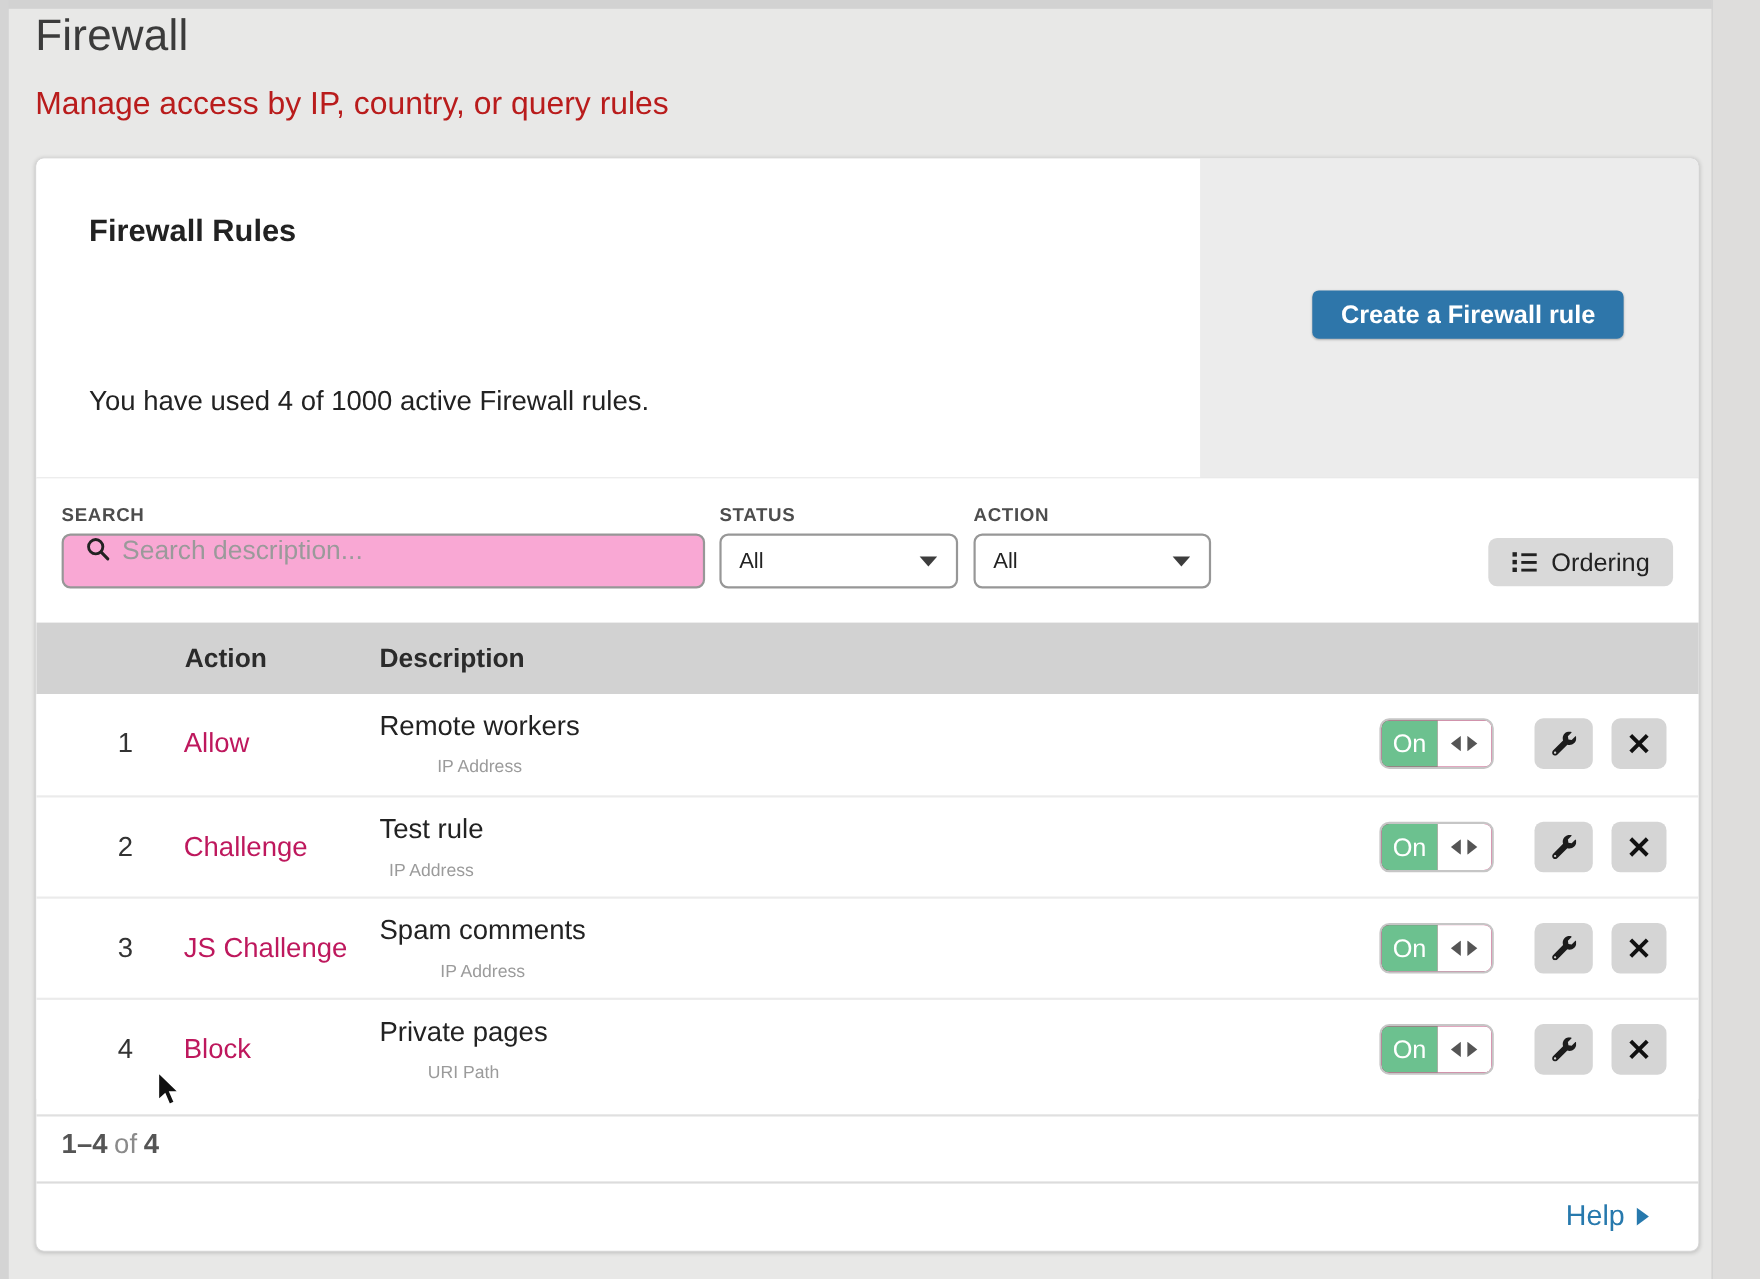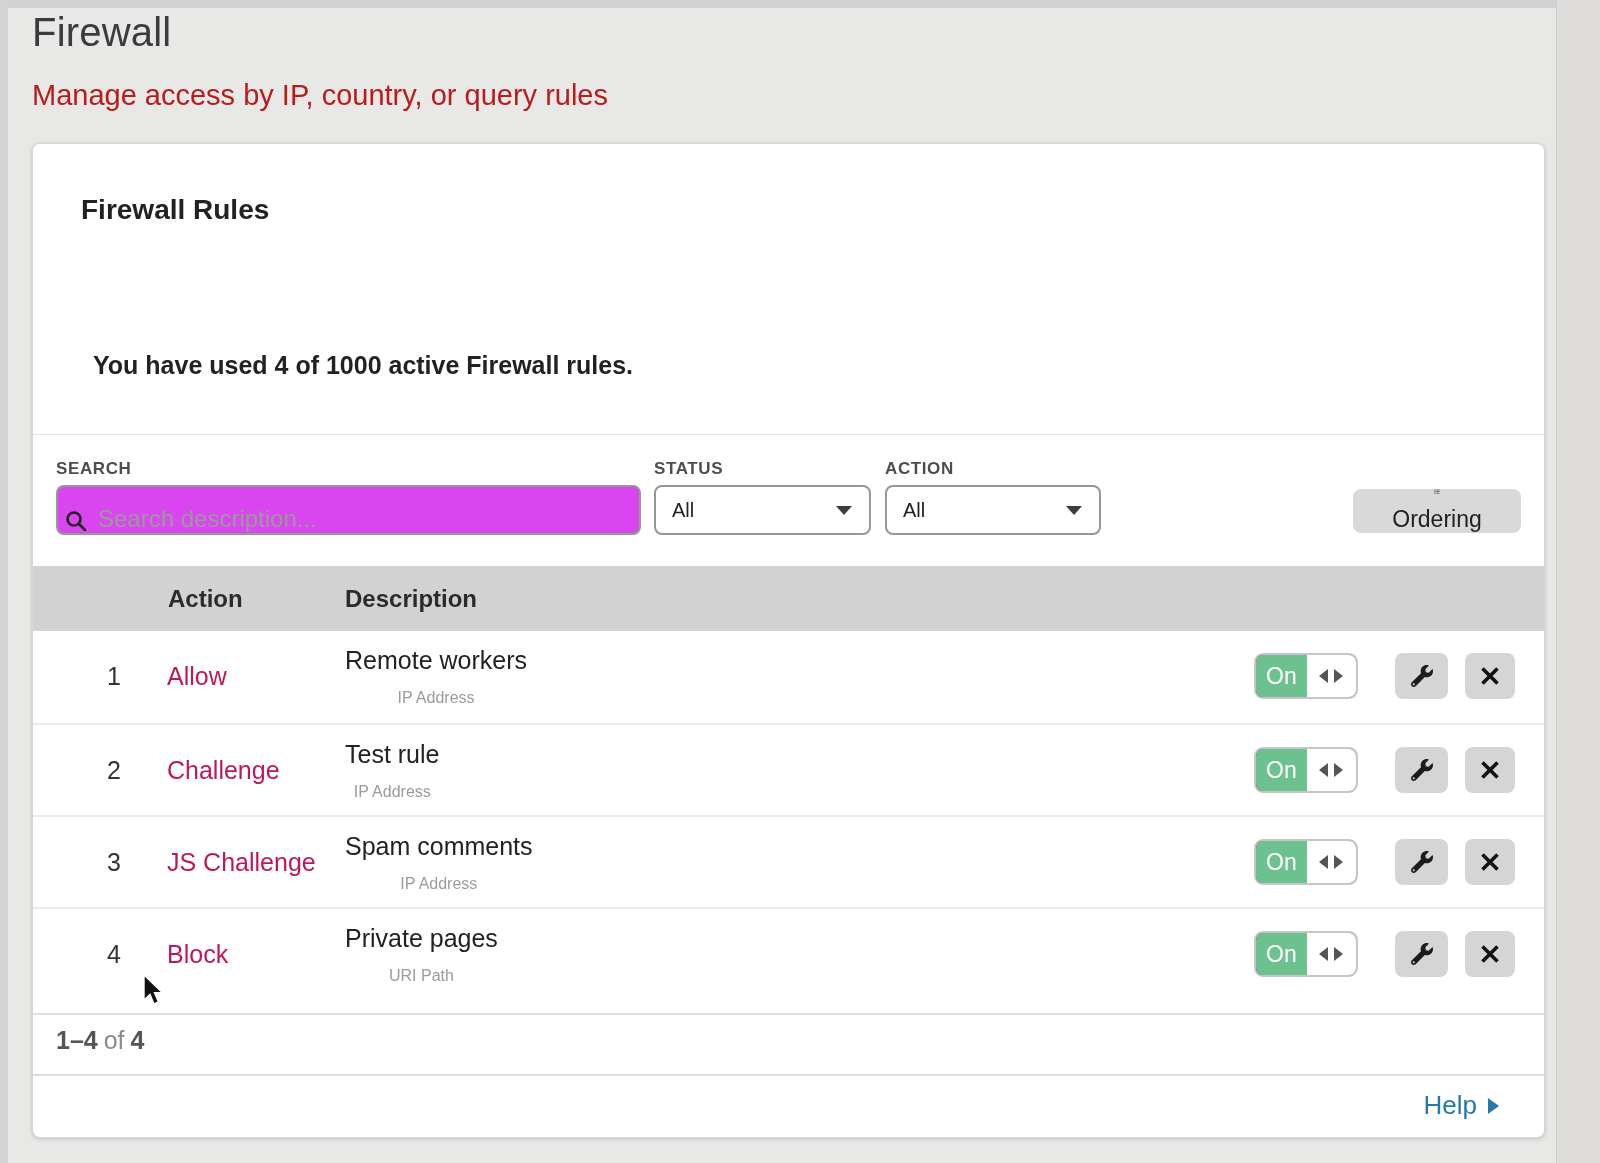--- a/index.html
+++ b/index.html
@@ -26,21 +26,21 @@
     position:absolute; left:32px; top:143px; width:1513px; height:995px;
     background:#ffffff; border:1px solid #d6d6d6; border-radius:8px;
     box-shadow: 0 1px 4px rgba(0,0,0,0.18);
     overflow:hidden;
   }
 
   
   .rules-info { position:absolute; left:0; top:0; width:1058px; height:290px; background:#ffffff; }
   .rules-heading { position:absolute; left:48px; top:50px; font-size:28px; font-weight:700; color:#222; }
   .rules-desc { position:absolute; left:48px; top:98px; width:945px; font-size:25px; line-height:37px; color:#333; }
-  .rules-usage { position:absolute; left:48px; top:207px; font-size:25px; font-weight:700; color:#222;margin-left:12px; }
+  .rules-usage { position:absolute; left:48px; top:207px; font-size:25px; font-weight:400; color:#222; }
 
   .side-panel {
     position:absolute; left:1058px; top:0; width:455px; height:290px;
     background:#ececec; border-top-right-radius:8px;
   }
   .create-btn {
     position:absolute; left:102px; top:120px; height:44px; padding:0 26px;
     background:var(--accent-blue, #2e76aa); color:#fff;
     border:none; border-radius:6px; font-family:inherit;
     font-size:23px; font-weight:600; line-height:44px; cursor:pointer;
@@ -49,42 +49,42 @@
   .section-divider { position:absolute; left:0; top:290px; width:1513px; height:1px; background:#e2e2e2; }
 
   
   .filter-bar { position:absolute; left:0; top:291px; width:1513px; height:131px; background:#fff; }
   .filter-label {
     position:absolute; top:24px; font-size:17px; font-weight:700; color:#4d4d4d; letter-spacing:0.6px;text-align:right;
   }
   .lbl-search { left:23px; } .lbl-status { left:621px; } .lbl-action { left:852px; }
   .search-box {
     position:absolute; left:23px; top:50px; width:585px; height:50px;
-    border:2px solid #979797; border-radius:8px; background:#d946ef;
-    display:flex; align-items:flex-end; padding:0 6px;
+    border:2px solid #979797; border-radius:8px; background:#f9a8d4;
+    display:flex; align-items:flex-start; padding:0 19px;
   }
   .search-box svg { flex:0 0 auto; margin-right:10px; }
   .search-box input {
     border:none; outline:none; flex:1; font-family:inherit;
     font-size:24px; color:#333; background:transparent;
   }
   .search-box input::placeholder { color:#9a9a9a; }
   .dropdown {
     position:absolute; top:50px; height:50px;
     border:2px solid #979797; border-radius:8px; background:#fff;
     display:flex; align-items:center; justify-content:space-between;
     padding:0 16px; font-size:20px; color:#222; cursor:pointer;
   }
   .dd-status { left:621px; width:217px; }
   .dd-action { left:852px; width:216px; }
   .ordering-btn {
     position:absolute; left:1320px; top:54px; width:168px; height:44px;
     background:#d9d9d9; border:none; border-radius:8px; cursor:pointer;
     display:flex; align-items:center; justify-content:center; gap:12px;
-    font-family:inherit; font-size:23px; color:#222;flex-direction:column;
+    font-family:inherit; font-size:23px; color:#222;
   }
 
   
   .table-header {
     position:absolute; left:0; top:422px; width:1513px; height:65px;
     background:#d2d2d2; display:flex; align-items:center;
     font-size:24px; font-weight:700; color:#2b2b2b;
   }
   .col-action-h { position:absolute; left:135px; }
   .col-desc-h   { position:absolute; left:312px; }
@@ -145,20 +145,23 @@
 <div class="edge-right"></div>
 
 <h1 class="page-title">Firewall</h1>
 <div class="page-subtitle">Manage access by IP, country, or query rules</div>
 
 <div class="main-card">
 
   <div class="rules-info">
     <div class="rules-heading">Firewall Rules</div>
     <div class="rules-usage">You have used 4 of 1000 active Firewall rules.</div>
+  </div>
+  <div class="side-panel">
+    <button class="create-btn">Create a Firewall rule</button>
   </div>
   <div class="section-divider"></div>
 
   <div class="filter-bar">
     <div class="filter-label lbl-search">SEARCH</div>
     <div class="search-box">
       <svg width="24" height="24" viewBox="0 0 24 24">
         <circle cx="10" cy="10" r="6.5" fill="none" stroke="#222" stroke-width="2.6"></circle>
         <line x1="15" y1="15" x2="21" y2="21" stroke="#222" stroke-width="2.8" stroke-linecap="round"></line>
       </svg>

